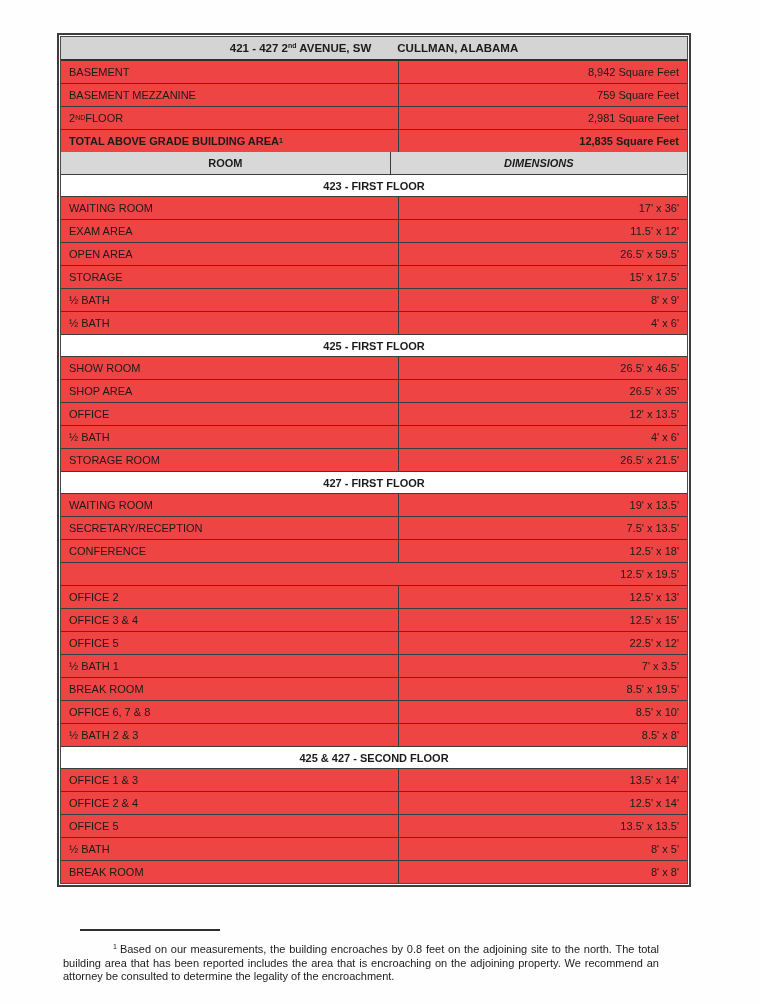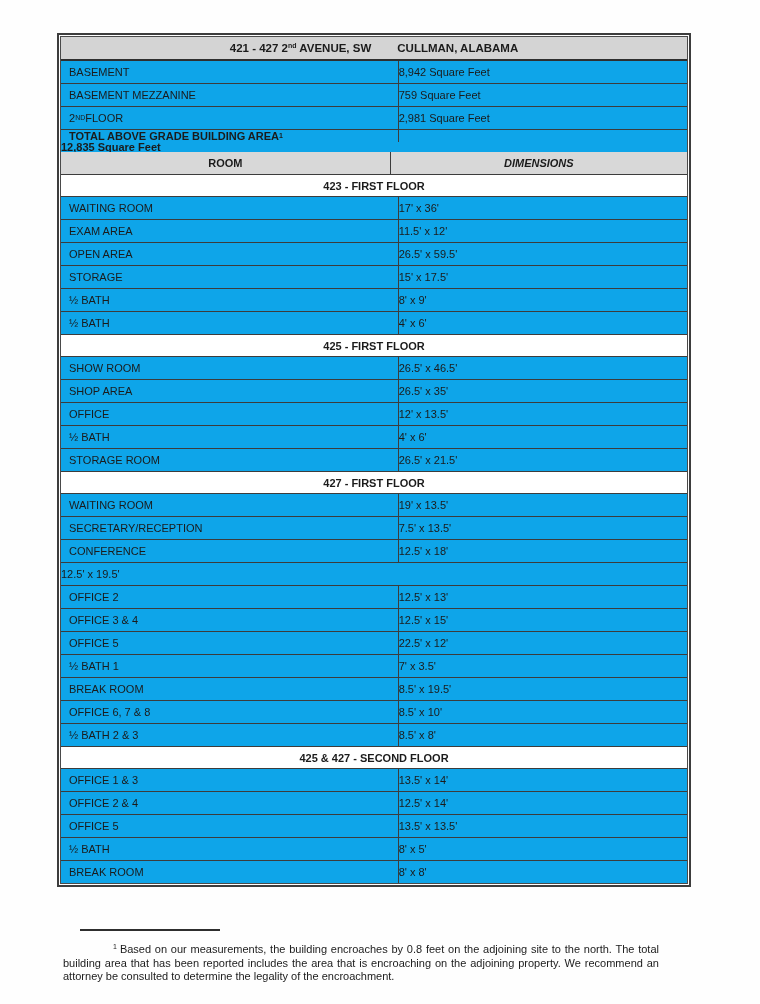--- a/index.html
+++ b/index.html
@@ -27,21 +27,21 @@
     padding: 1px;
   }
   .table-inner {
     border: 1px solid #4a4a4a;
   }
   
   .row {
     display: flex;
     align-items: stretch;
     border-bottom: 1px solid #3c3c3c;
-    background: #0ea5e9;
+    background: #ef4444;
   }
   .row:last-child { border-bottom: none; }
   .title-row {
     height: 22px;
     background: #d4d4d4;
     border-bottom: 2px solid #2f2f2f;
     font-weight: bold;
     font-size: 11.5px;
     display: flex;
     align-items: center;
@@ -56,35 +56,36 @@
   .section-row {
     height: 21px;
     display: flex;
     align-items: center;
     justify-content: center;
     font-weight: bold;
     font-size: 11px;
     background: #ffffff;
   }
   .data-row { height: 22px; }
-  .data-row.bold { font-weight: bold; flex-direction: column; }
+  .data-row.bold { font-weight: bold; }
   .cell {
     display: flex;
     align-items: center;
     font-size: 11px;
     overflow: hidden;
     white-space: nowrap;
   }
   .cell-left {
     width: 52.5%;
     padding-left: 8px;
     border-right: 1px solid #3c3c3c;
   }
   .cell-right {
     flex: 1;
+    justify-content: flex-end;
     padding-right: 8px;
   }
   .cell-center-left {
     width: 52.5%;
     justify-content: center;
     border-right: 1px solid #3c3c3c;
   }
   .cell-center-right {
     flex: 1;
     justify-content: center;

